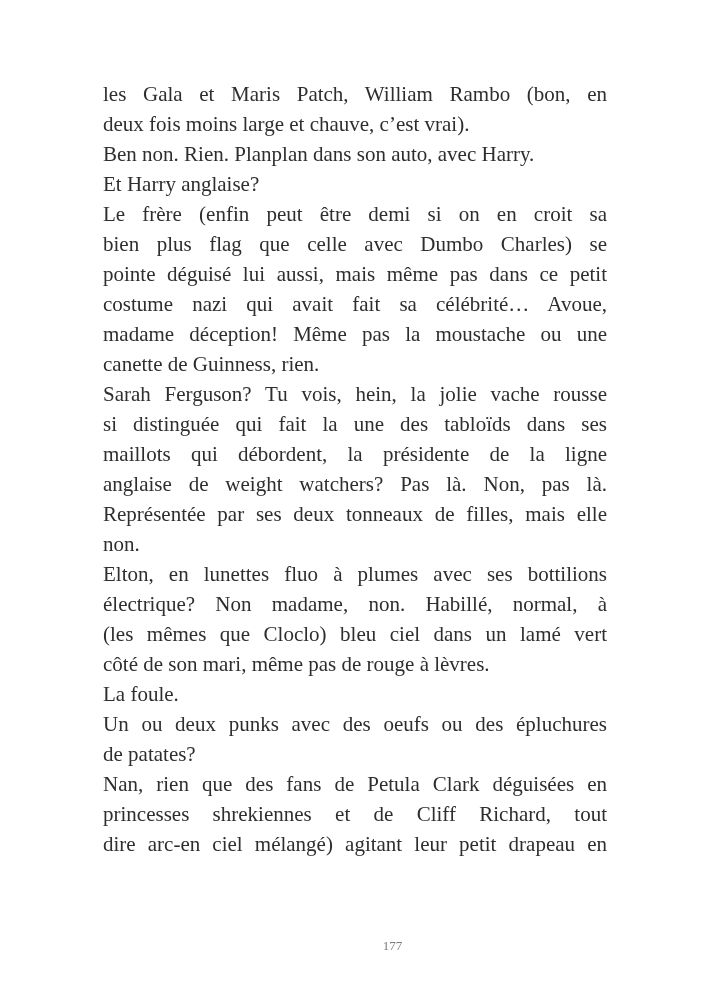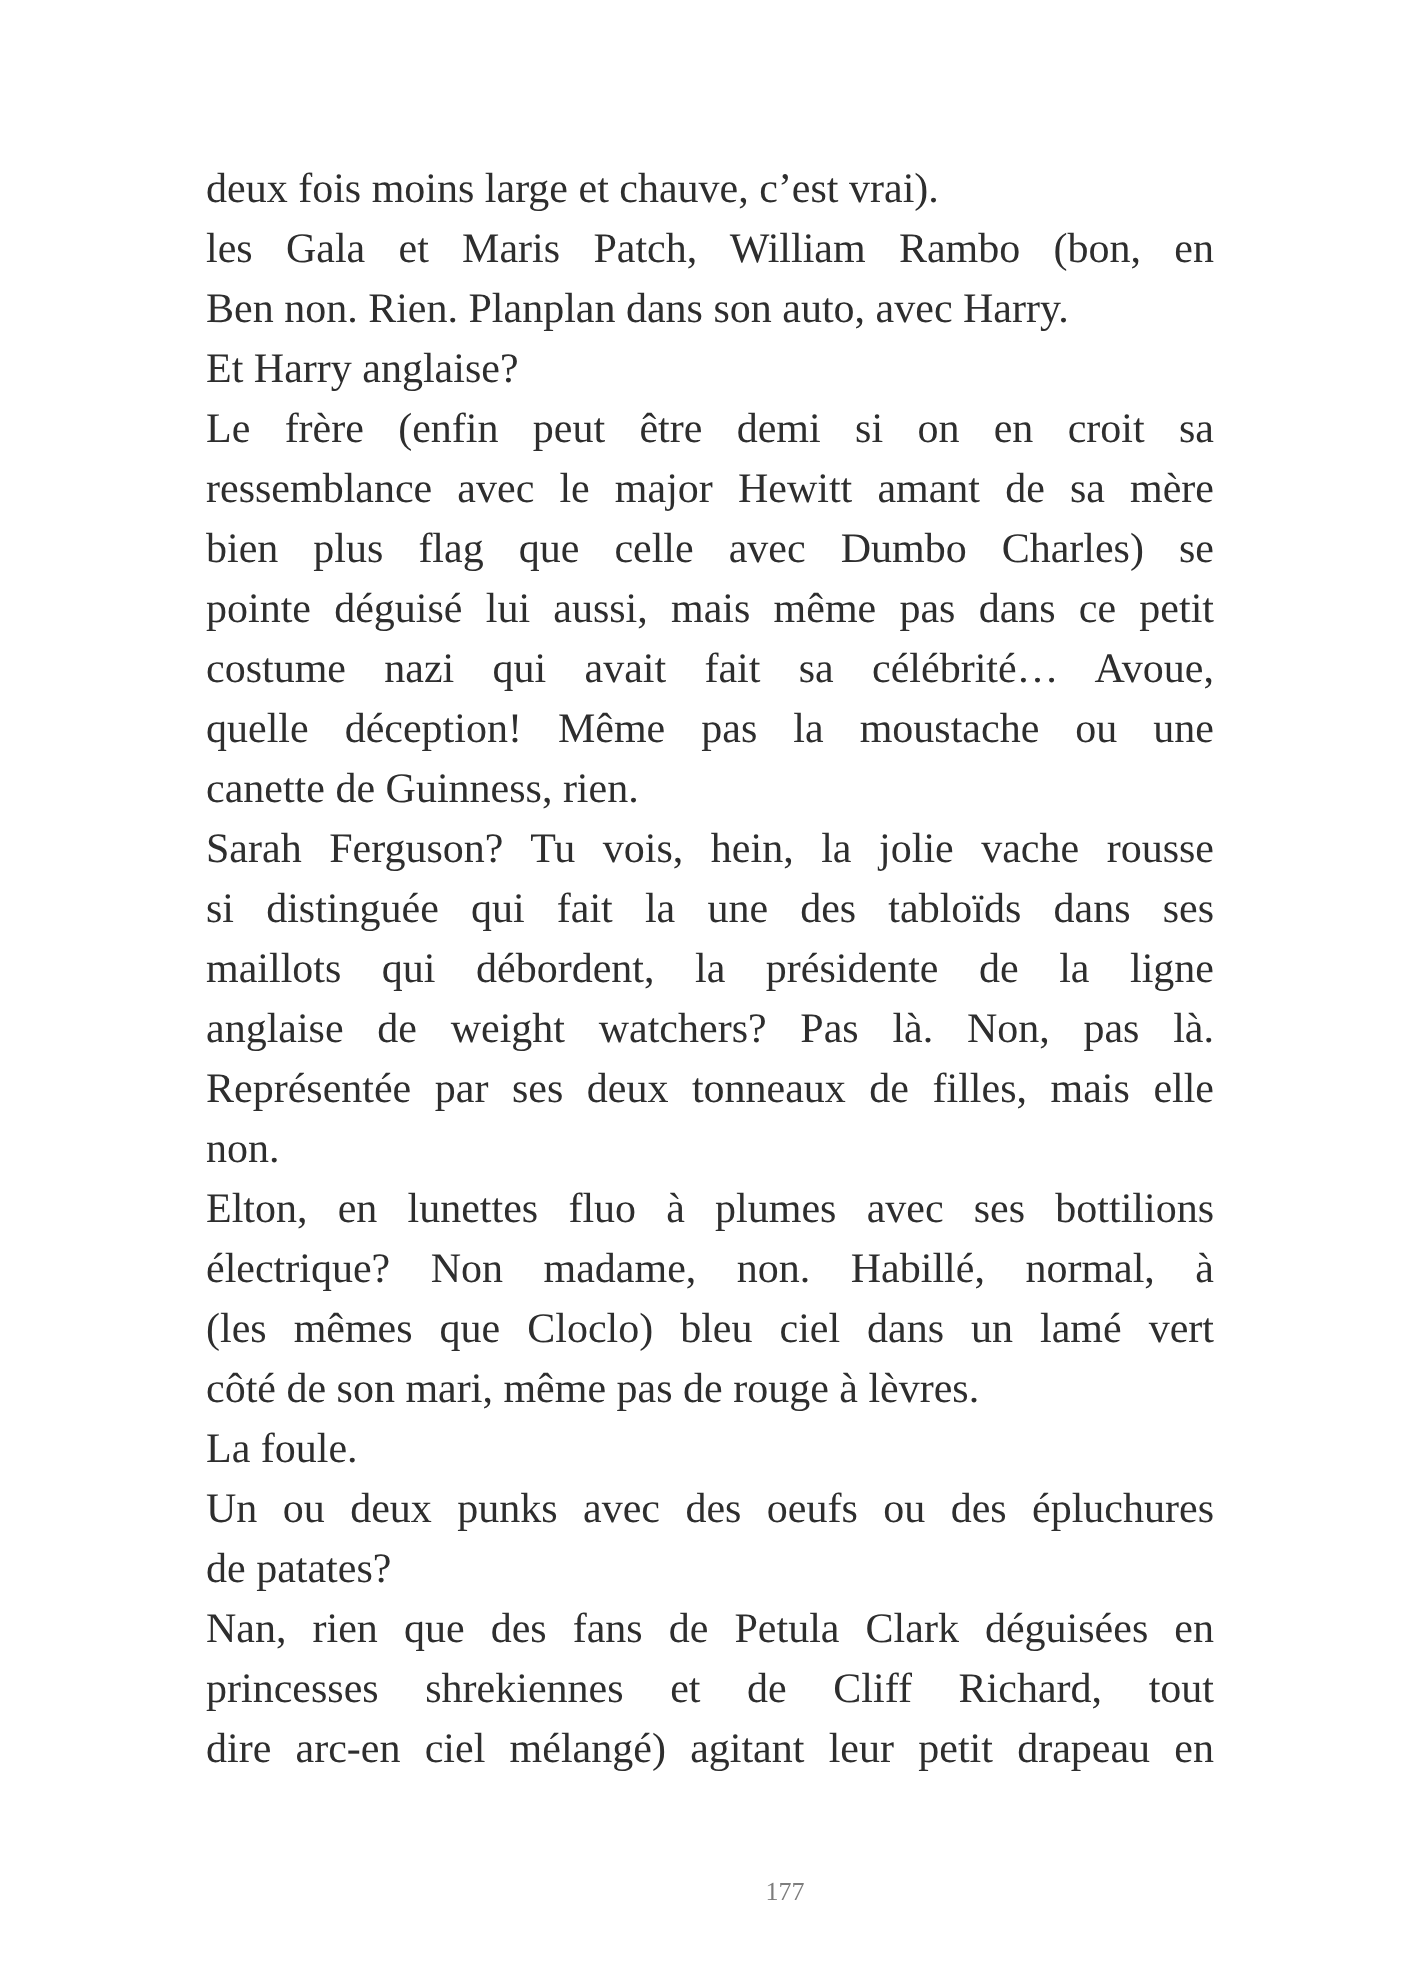--- a/index.html
+++ b/index.html
@@ -47,30 +47,29 @@
     line-height: 16px;
     color: #7d7d7d;
     margin-left: 38px;
   }
 </style>
 </head>
 <body>
 
 <div class="page">
   <div class="text-block">
+      <div class="line j">les Gala et Maris Patch, William Rambo (bon, en</div>
       <div class="line">deux fois moins large et chauve, c’est vrai).</div>
-      <div class="line j">les Gala et Maris Patch, William Rambo (bon, en</div>
       <div class="line">Ben non. Rien. Planplan dans son auto, avec Harry.</div>
       <div class="line">Et Harry anglaise?</div>
       <div class="line j">Le frère (enfin peut être demi si on en croit sa</div>
-      <div class="line j">ressemblance avec le major Hewitt amant de sa mère</div>
       <div class="line j">bien plus flag que celle avec Dumbo Charles) se</div>
       <div class="line j">pointe déguisé lui aussi, mais même pas dans ce petit</div>
       <div class="line j">costume nazi qui avait fait sa célébrité… Avoue,</div>
-      <div class="line j">quelle déception! Même pas la moustache ou une</div>
+      <div class="line j">madame déception! Même pas la moustache ou une</div>
       <div class="line">canette de Guinness, rien.</div>
       <div class="line j">Sarah Ferguson? Tu vois, hein, la jolie vache rousse</div>
       <div class="line j">si distinguée qui fait la une des tabloïds dans ses</div>
       <div class="line j">maillots qui débordent, la présidente de la ligne</div>
       <div class="line j">anglaise de weight watchers? Pas là. Non, pas là.</div>
       <div class="line j">Représentée par ses deux tonneaux de filles, mais elle</div>
       <div class="line">non.</div>
       <div class="line j">Elton, en lunettes fluo à plumes avec ses bottilions</div>
       <div class="line j">électrique? Non madame, non. Habillé, normal, à</div>
       <div class="line j">(les mêmes que Cloclo) bleu ciel dans un lamé vert</div>

